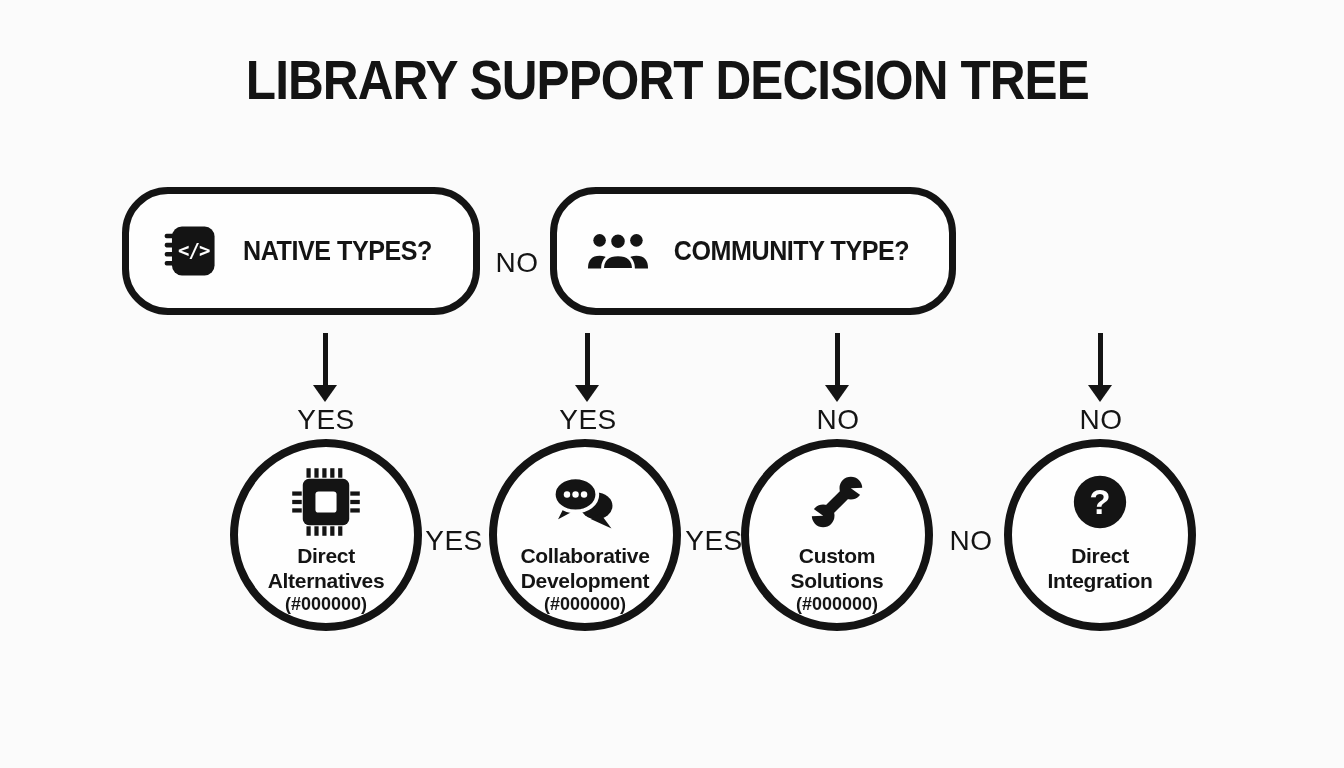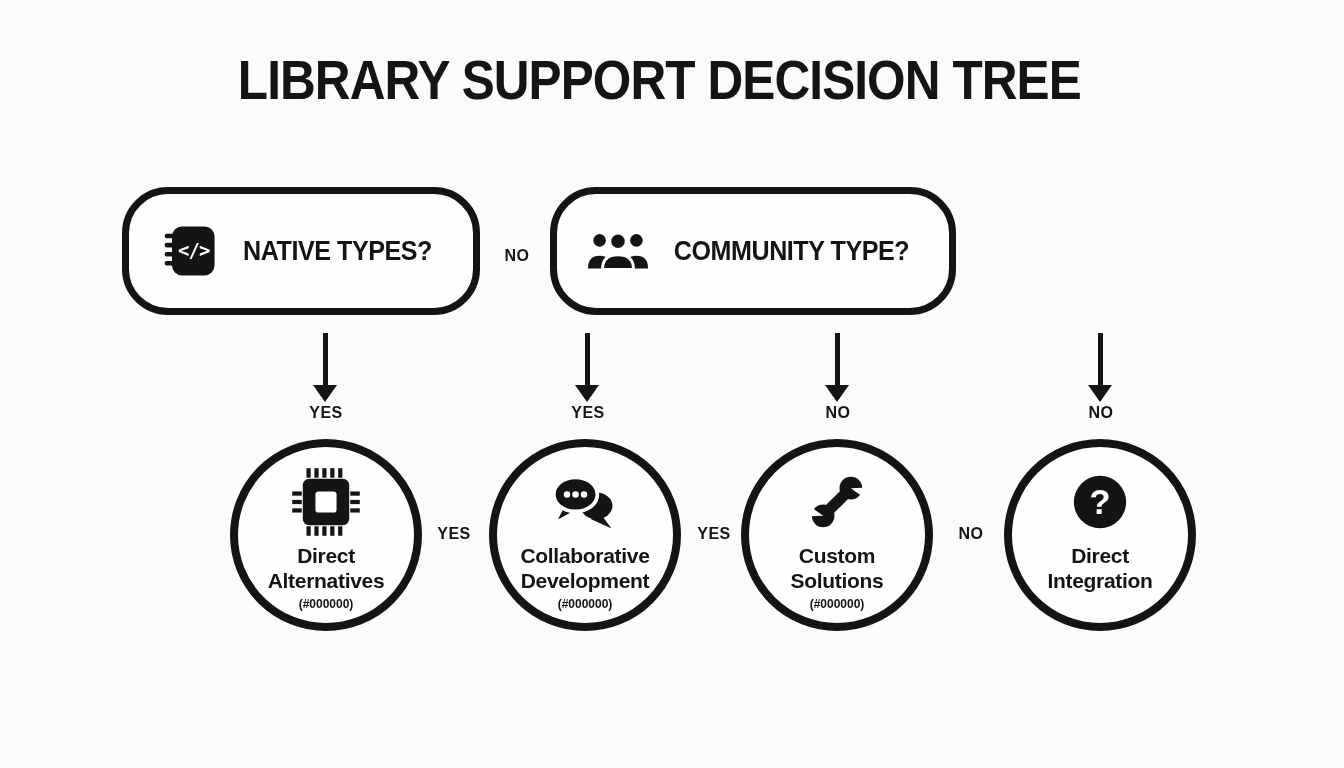--- a/index.html
+++ b/index.html
@@ -3,57 +3,57 @@
 <meta charset="utf-8">
 <style>
   html,body{margin:0;padding:0;}
   .canvas{
     position:relative;width:1344px;height:768px;overflow:hidden;
     background:#fbfbfb;
     font-family:"Liberation Sans", sans-serif;
     color:#141414;
   }
   .title{
-    position:absolute;left:0;top:48px;width:1318px;
+    position:absolute;left:8px;top:48px;width:1318px;
     text-align:center;font-size:55px;font-weight:bold;
     letter-spacing:-1px;white-space:nowrap;
   }
   .cond{display:inline-block;transform:scaleX(0.90);}
   .cond2{display:inline-block;transform:scaleX(0.93);white-space:nowrap;}
 
   .dbox{
     position:absolute;top:187px;height:128px;box-sizing:border-box;
     border:7px solid #141414;border-radius:46px;background:#fefefe;
     display:flex;align-items:center;justify-content:center;gap:16px;
   }
   .dbox-label{font-size:27px;font-weight:bold;letter-spacing:-0.5px;}
   .icon{display:flex;align-items:center;justify-content:center;}
 
   .edge-label{
     position:absolute;transform:translateX(-50%);
-    font-size:16px;font-weight:bold;letter-spacing:0.5px;white-space:nowrap;
+    font-size:28px;font-weight:normal;letter-spacing:0.5px;white-space:nowrap;
   }
 
   .arrow{position:absolute;top:333px;width:24px;height:70px;}
   .arrow .shaft{width:5px;height:53px;margin:0 auto;background:#141414;}
   .arrow .head{
     width:0;height:0;margin:-1px auto 0 auto;
     border-left:12px solid transparent;border-right:12px solid transparent;
     border-top:17px solid #141414;
   }
 
   .circle{
     position:absolute;top:439px;width:192px;height:192px;box-sizing:border-box;
     border:8px solid #141414;border-radius:50%;background:#fefefe;
     display:flex;flex-direction:column;align-items:center;
     padding-top:14px;
   }
   .circle .icon{height:82px;display:flex;align-items:center;justify-content:center;}
   .cline{font-size:21px;font-weight:bold;line-height:25px;text-align:right;letter-spacing:-0.3px;}
-  .chex{font-size:12px;font-weight:bold;line-height:22px;text-align:right;}
+  .chex{font-size:18px;font-weight:bold;line-height:22px;text-align:right;}
 </style>
 </head>
 <body>
 
 <div class="canvas">
 
   <div class="title">
     <span class="cond">LIBRARY SUPPORT DECISION TREE</span>
   </div>
 

